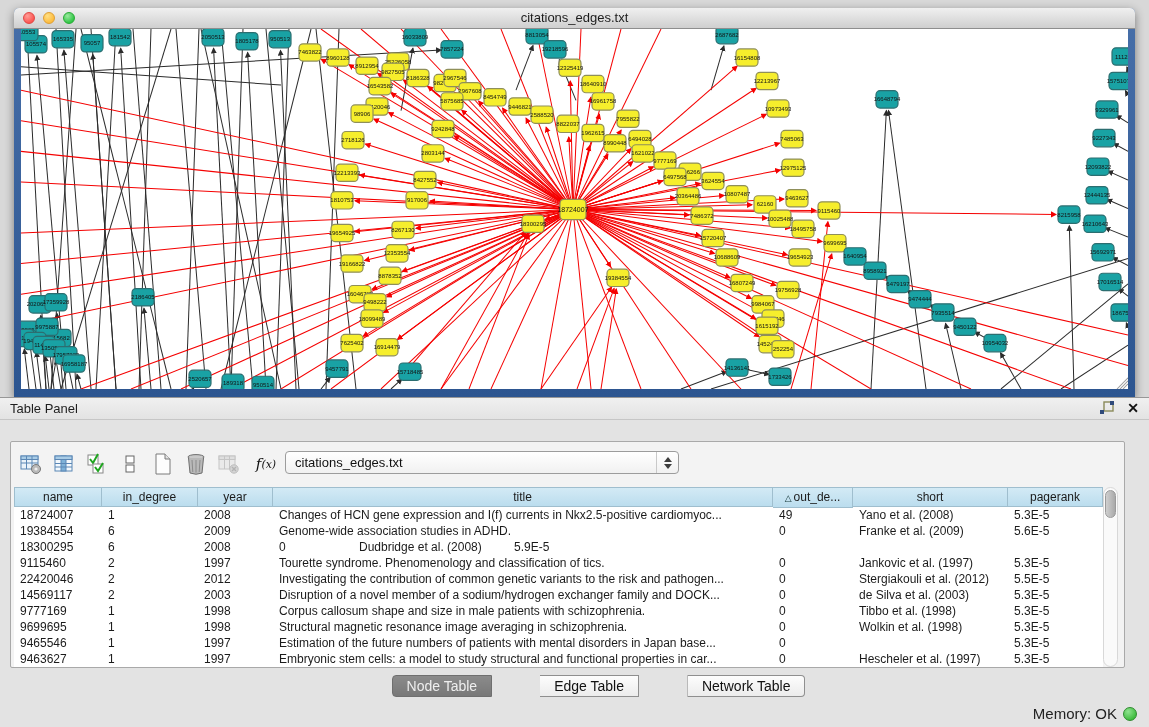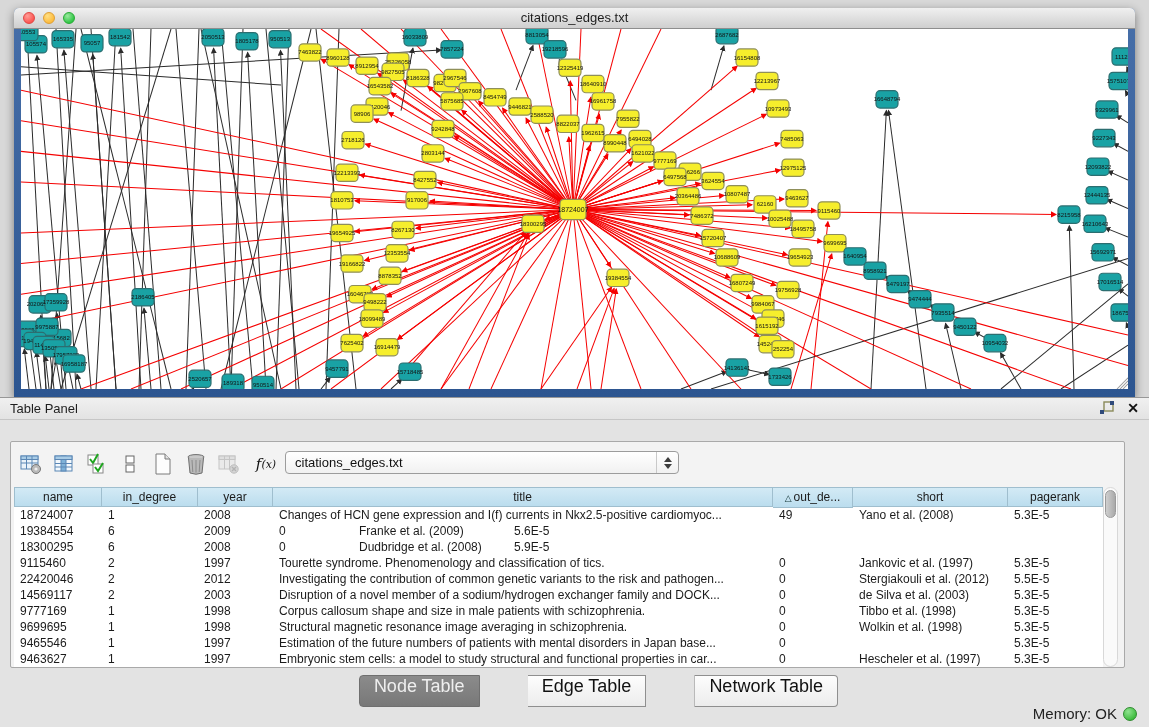--- a/index.html
+++ b/index.html
@@ -53,21 +53,21 @@
   .th:first-child { border-left:1px solid #9FBECE; }
   .sort-tri { font-size:9px; margin-right:2px; color:#133; }
   .trow { display:flex; height:16px; }
   .td { font-size:12px; color:#1b1b1b; line-height:16px; padding-left:6px; overflow:hidden; white-space:nowrap; }
   .vscroll { position:absolute; right:6px; top:45px; width:15px; height:180px;
     background:#FAFAFA; border:1px solid #D8D8D8; border-radius:8px; }
   .vthumb { position:absolute; left:1px; top:2px; width:11px; height:28px; border-radius:6px;
     background:linear-gradient(90deg,#CFCFCF,#A9A9A9); border:1px solid #9A9A9A; }
 
   .tabbar { position:absolute; left:0; top:277px; width:100%; display:flex; justify-content:center; }
-  .tab { height:32px; font-size:18px; line-height:20px; padding:0 14px; border:1px solid #8F8F8F;
+  .tab { height:22px; font-size:14px; line-height:20px; padding:0 14px; border:1px solid #8F8F8F;
     background:linear-gradient(#FDFDFD,#ECECEC); color:#111;margin-left:48px; }
   .tab.selected { background:linear-gradient(#8B8B8B,#787878); color:#EFEFEF; border-color:#6F6F6F;
     border-radius:4px 0 0 4px; }
   .tab.mid { border-left:none; }
   .tab.last { border-left:1px solid #B9B9B9; border-radius:0 4px 4px 0; }
 
   .statusbar { position:absolute; right:12px; bottom:5px; display:flex; align-items:center; gap:6px; }
   .mem-label { font-size:15px; color:#222; }
   .mem-dot { width:14px; height:14px; border-radius:50%;
     background:radial-gradient(circle at 35% 30%,#8FE38F,#3DBB3D 75%); border:1px solid #2E8B2E; }
@@ -893,20 +893,21 @@
             <div class="td" style="width: 75px;">2008</div>
             <div class="td" style="width: 500px;">Changes of HCN gene expression and I(f) currents in Nkx2.5-positive cardiomyoc...</div>
             <div class="td" style="width: 80px;">49</div>
             <div class="td" style="width: 155px;">Yano et al. (2008)</div>
             <div class="td" style="width: 95px;">5.3E-5</div>
           </div>
           <div class="trow">
             <div class="td" style="width: 88px;">19384554</div>
             <div class="td" style="width: 96px;">6</div>
             <div class="td" style="width: 75px;">2009</div>
+            <div class="td" style="width: 500px;">Genome-wide association studies in ADHD.</div>
             <div class="td" style="width: 80px;">0</div>
             <div class="td" style="width: 155px;">Franke et al. (2009)</div>
             <div class="td" style="width: 95px;">5.6E-5</div>
           </div>
           <div class="trow">
             <div class="td" style="width: 88px;">18300295</div>
             <div class="td" style="width: 96px;">6</div>
             <div class="td" style="width: 75px;">2008</div>
             <div class="td" style="width: 80px;">0</div>
             <div class="td" style="width: 155px;">Dudbridge et al. (2008)</div>

